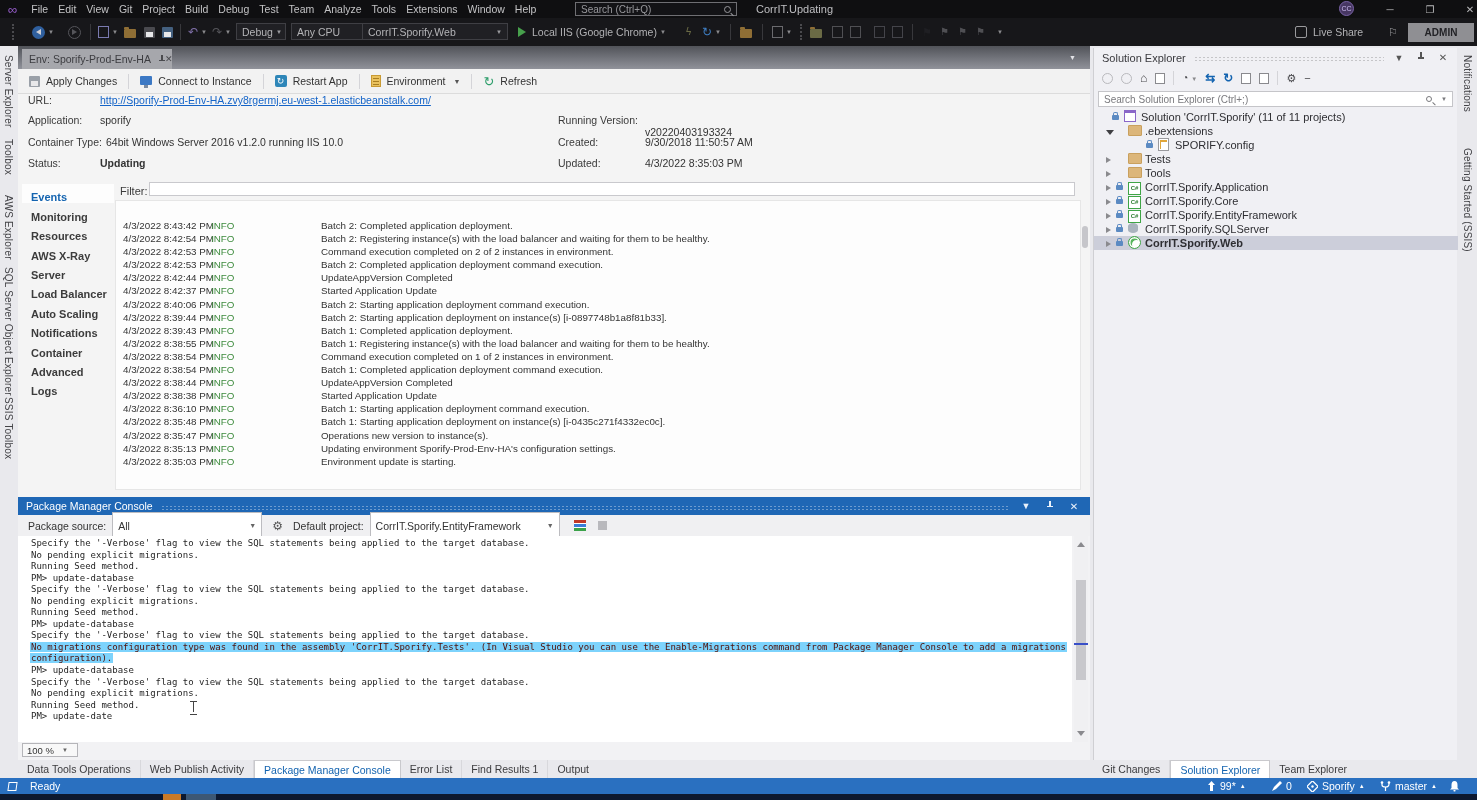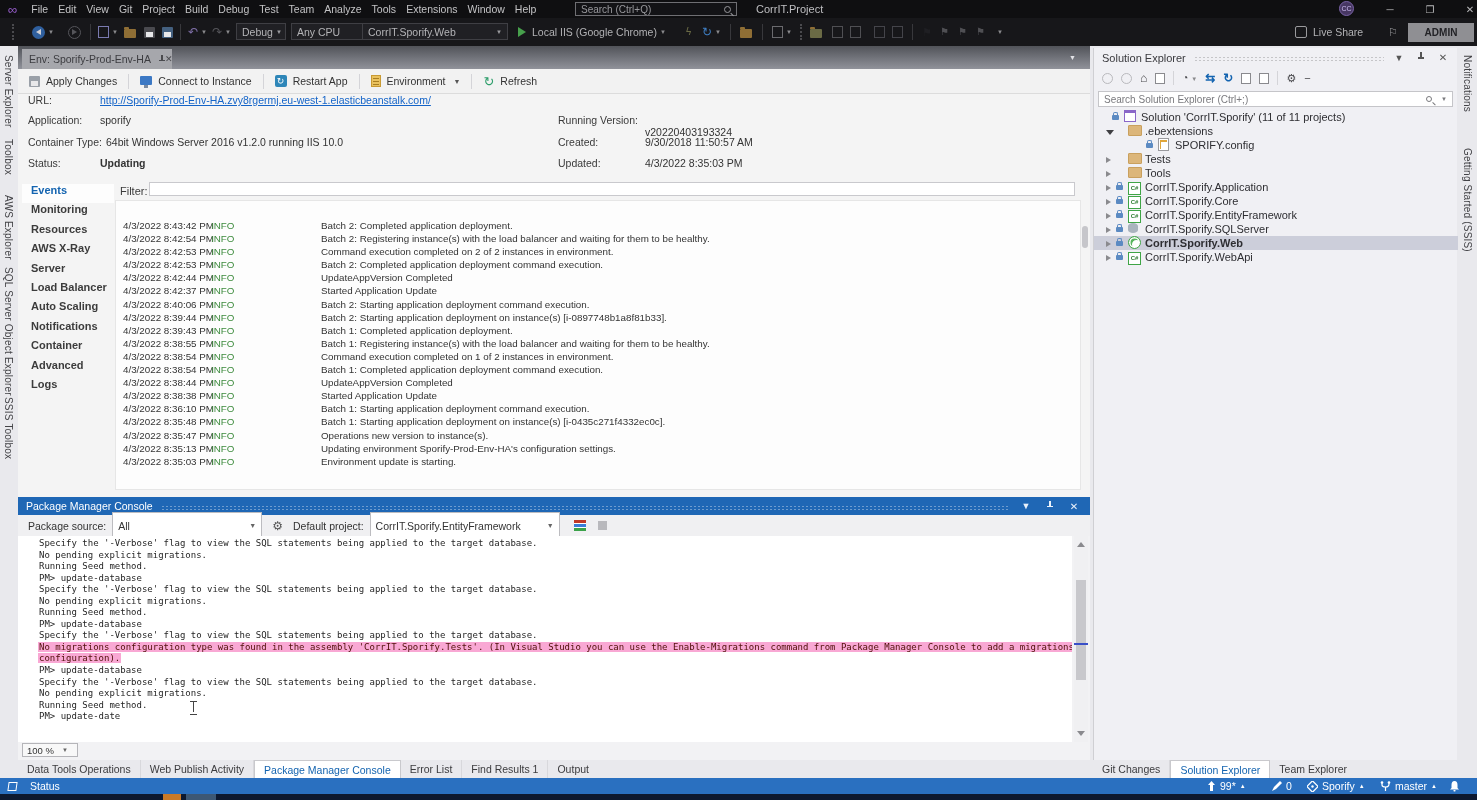--- a/index.html
+++ b/index.html
@@ -63,21 +63,21 @@
 .ic-page{width:10px;height:12px;background:#eac25e;border:1px solid #c89a34;position:relative}
 .ic-page::after{content:"";position:absolute;left:1px;top:2px;width:6px;height:1px;background:#a87e22;box-shadow:0 3px 0 #a87e22,0 6px 0 #a87e22}
 .ic-refresh{color:#2e9e6b;font-size:13px;line-height:1}
 .envdd{font-size:7px;color:#555;margin-left:2px}
 .info-lbl{position:absolute;font-size:10.5px;color:#3a3a3a}
 .info-val{position:absolute;font-size:10.5px;color:#333}
 .url-link{color:#1464c8;text-decoration:underline}
 .bold{font-weight:bold}
 
 .envnav{position:absolute;left:4px;top:138px;width:92px;font-weight:bold;color:#3c3c3c;font-size:11px}
-.envnav-item{height:19.4px;display:flex;align-items:flex-start;padding-left:9px}
+.envnav-item{height:19.4px;display:flex;align-items:flex-end;padding-left:9px}
 .envnav-item.sel{background:#fdfdfd;color:#1464b0}
 .filter-lbl{position:absolute;left:102px;top:139px;font-size:11px;color:#3a3a3a}
 .filter-input{position:absolute;left:131px;top:136px;width:926px;height:14px;background:#fff;border:1px solid #c9c9cd}
 
 .tablewrap{position:absolute;left:97px;top:154px;width:966px;height:290px;background:#fdfdfd;border:1px solid #e6e6e6}
 .thead{position:absolute;left:0;top:4px;width:964px;height:15px;background:#f1f1de;border-bottom:1px solid #e3e3cf;font-size:9.8px;color:#3b3b3b}
 .thead span{position:absolute;top:1px}
 .trows{position:absolute;left:0;top:19px;width:964px}
 .evt-row{position:relative;height:13.1px;font-size:9.8px;color:#333;white-space:nowrap}
 .evt-row span{position:absolute;top:0}
@@ -92,22 +92,22 @@
 .pmcico{color:#eaf2fb;font-size:9px;width:16px;text-align:center}
 .pmcbar{position:absolute;left:0;top:18px;width:1072px;height:21px;background:#f0f0f2;display:flex;align-items:center;font-size:10.5px;color:#333}
 .pmcbar .lbl{margin-left:10px}
 .pmccombo{height:28px;background:#fff;border:1px solid #bcbcc0;display:flex;align-items:center;padding:0 5px;font-size:10.5px;color:#333;margin-left:6px}
 .pmccombo .sp{flex:1}
 .pmccombo .dd{color:#666}
 .gear{font-size:12px;color:#555;margin-left:10px}
 .clear-ic{width:12px;height:11px;margin-left:14px;background:linear-gradient(#c23a28 0 3px,#fff 3px 4px,#3b7dd8 4px 7px,#fff 7px 8px,#3ba24a 8px 11px)}
 .stop-ic{width:9px;height:9px;background:#b9b9bd;margin-left:12px}
 .console{position:absolute;left:0;top:39px;width:1054px;height:206px;background:#fff;font-family:"DejaVu Sans Mono",monospace;font-size:9px;color:#1f1f1f;overflow:hidden;padding-top:2px}
-.cline{height:11.55px;padding-left:21px;white-space:nowrap}
-.cline .err{background:#f9a8d4;color:#4f0f08;display:inline-block;margin-left:-1px;padding:0 1px}
+.cline{height:11.55px;padding-left:13px;white-space:nowrap}
+.cline .err{background:#7dd3fc;color:#4f0f08;display:inline-block;margin-left:-1px;padding:0 1px}
 .ibeam{position:absolute;left:172px;top:204px;width:7px;height:12px}
 .ibeam::before{content:"";position:absolute;left:3px;top:1px;width:1px;height:10px;background:#444}
 .ibeam::after{content:"";position:absolute;left:0;top:0;width:7px;height:12px;border-top:1.5px solid #444;border-bottom:1.5px solid #444}
 .pmc-sb{position:absolute;right:2px;top:39px;width:14px;height:206px;background:#f0f0f2}
 .pmc-sb .up{position:absolute;left:3px;top:6px;width:0;height:0;border-left:4px solid transparent;border-right:4px solid transparent;border-bottom:5px solid #8a8a8e}
 .pmc-sb .dn{position:absolute;left:3px;bottom:6px;width:0;height:0;border-left:4px solid transparent;border-right:4px solid transparent;border-top:5px solid #8a8a8e}
 .pmc-sb .thumb{position:absolute;left:2px;top:44px;width:10px;height:100px;background:#c8c8cc}
 .pmc-sb .mark{position:absolute;left:0;top:107px;width:14px;height:2px;background:#3a50c8}
 .zoombox{position:absolute;left:4px;top:246px;width:56px;height:14px;background:#f8f8f8;border:1px solid #b5b5b9;font-size:9.5px;color:#333;display:flex;align-items:center;padding:0 4px;white-space:nowrap}
 .zoombox .dd{margin-left:8px;font-size:6px;color:#666}
@@ -170,21 +170,21 @@
 
   <div class="titlebar">
     <span class="vslogo">∞</span>
     <span><span class="menu-item">File</span><span class="menu-item">Edit</span><span class="menu-item">View</span><span class="menu-item">Git</span><span class="menu-item">Project</span><span class="menu-item">Build</span><span class="menu-item">Debug</span><span class="menu-item">Test</span><span class="menu-item">Team</span><span class="menu-item">Analyze</span><span class="menu-item">Tools</span><span class="menu-item">Extensions</span><span class="menu-item">Window</span><span class="menu-item">Help</span></span>
   </div>
   <div class="tsearch">
       <span>Search (Ctrl+Q)</span>
       <span class="sp"></span>
       <span class="mag"></span>
     </div>
-  <div class="wintitle">CorrIT.Project</div>
+  <div class="wintitle">CorrIT.Updating</div>
   <div class="avatar">CC</div>
   <div class="winbtn" style="left:1370px">─</div>
   <div class="winbtn" style="left:1410px">❐</div>
   <div class="winbtn" style="left:1450px">✕</div>
 
   <div class="toolbar">
     <span class="it" style="left:12px">
         <span class="grip"></span>
       </span>
     <span class="it" style="left:32px">
@@ -723,48 +723,41 @@
         </div>
 
         <div class="trow sel bold l1">
           <span class="tind"></span>
           <span class="arr r"></span>
           <span class="lockw"><span class="lock-i show" style="display: inline-block;"></span></span>
           <span class="ticn ic-web"></span>
           <span>CorrIT.Sporify.Web</span>
         </div>
 
-        <div class="trow l1">
-          <span class="tind"></span>
-          <span class="arr r"></span>
-          <span class="lockw"><span class="lock-i show" style="display: inline-block;"></span></span>
-          <span class="ticn ic-csproj"></span>
-          <span>CorrIT.Sporify.WebApi</span>
-        </div>
       </div>
   </div>
 
   <div class="setabs">
 
   <span class="btab">
         <span>Git Changes</span>
       </span>
       <span class="btab active">
         <span>Solution Explorer</span>
       </span>
       <span class="btab">
         <span>Team Explorer</span>
       </span>
     </div>
 
   <div class="status">
     <span class="sit" style="left:8px">
         <span class="stsq"></span>
       </span>
-    <span class="sit" style="left:30px">Status</span>
+    <span class="sit" style="left:30px">Ready</span>
     <span class="sit" style="left:1207px">
         <svg width="9" height="10" viewBox="0 0 9 10">
           <path d="M4.5 0 L8 4 H6 V10 H3 V4 H1 Z" fill="#fff"></path>
         </svg>
         <span>99*</span>
         <span class="wdd">▲</span>
       </span>
     <span class="sit" style="left:1272px">
         <svg width="10" height="10" viewBox="0 0 10 10">
           <path d="M0 10 L2 6 L8 0 L10 2 L4 8 Z" fill="#fff"></path>

